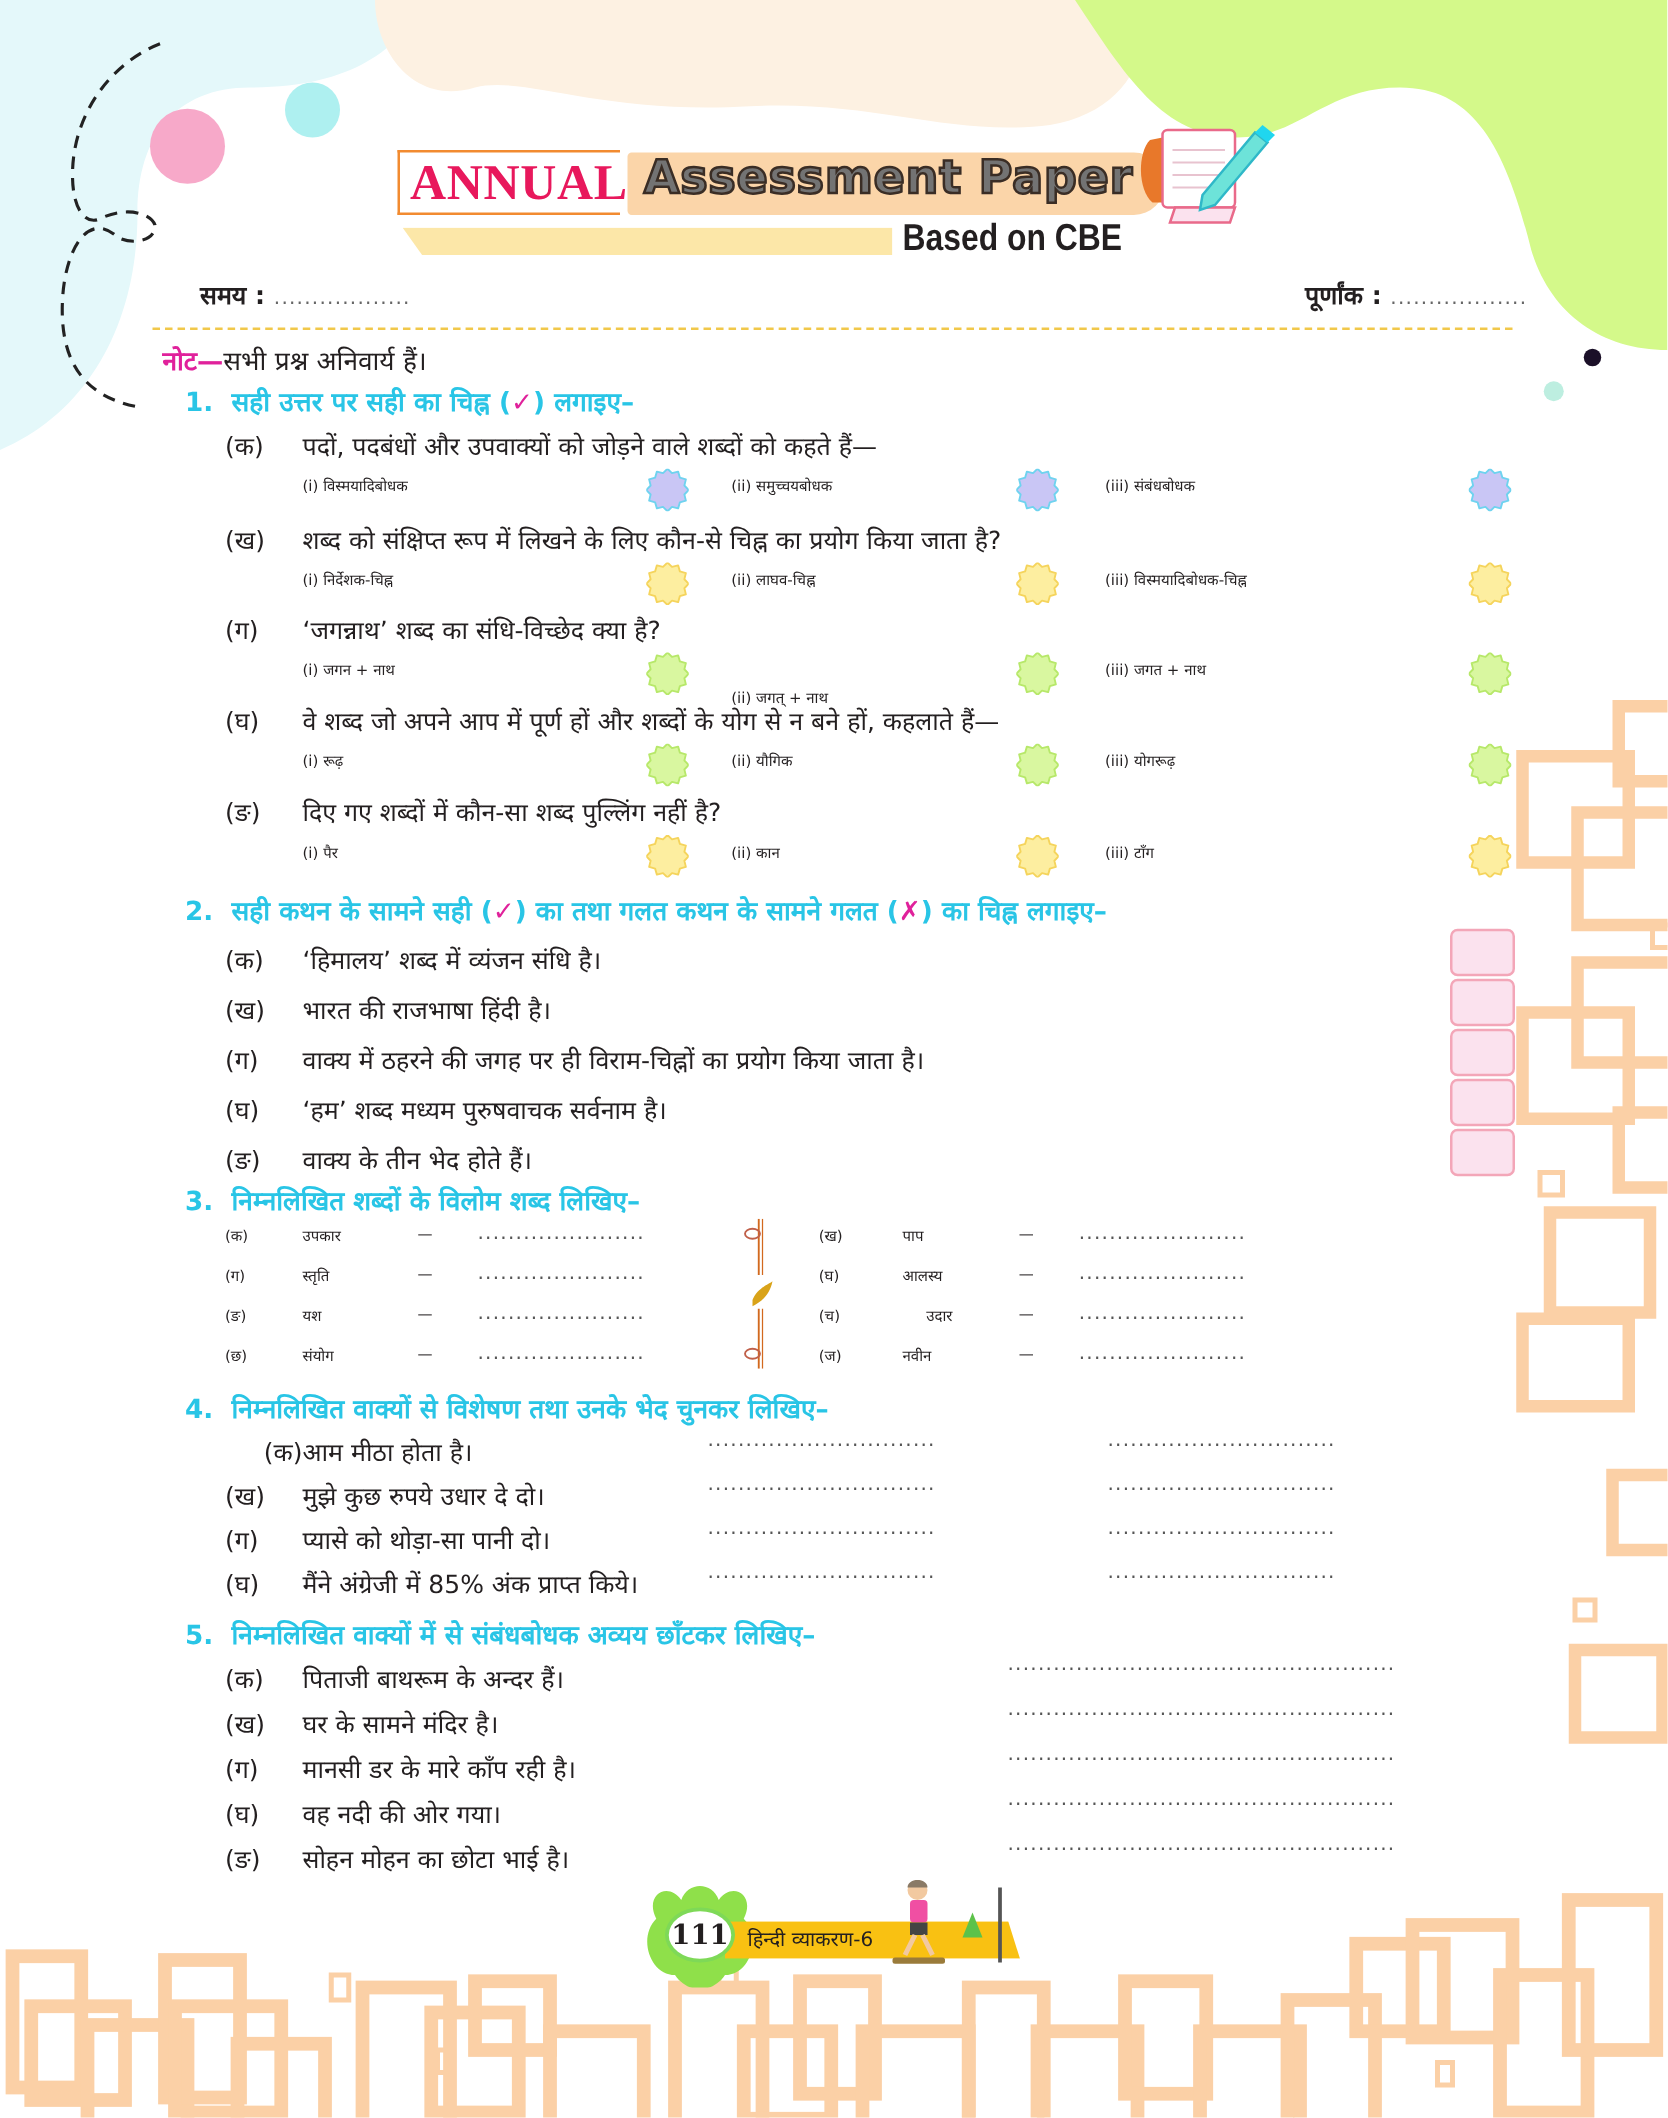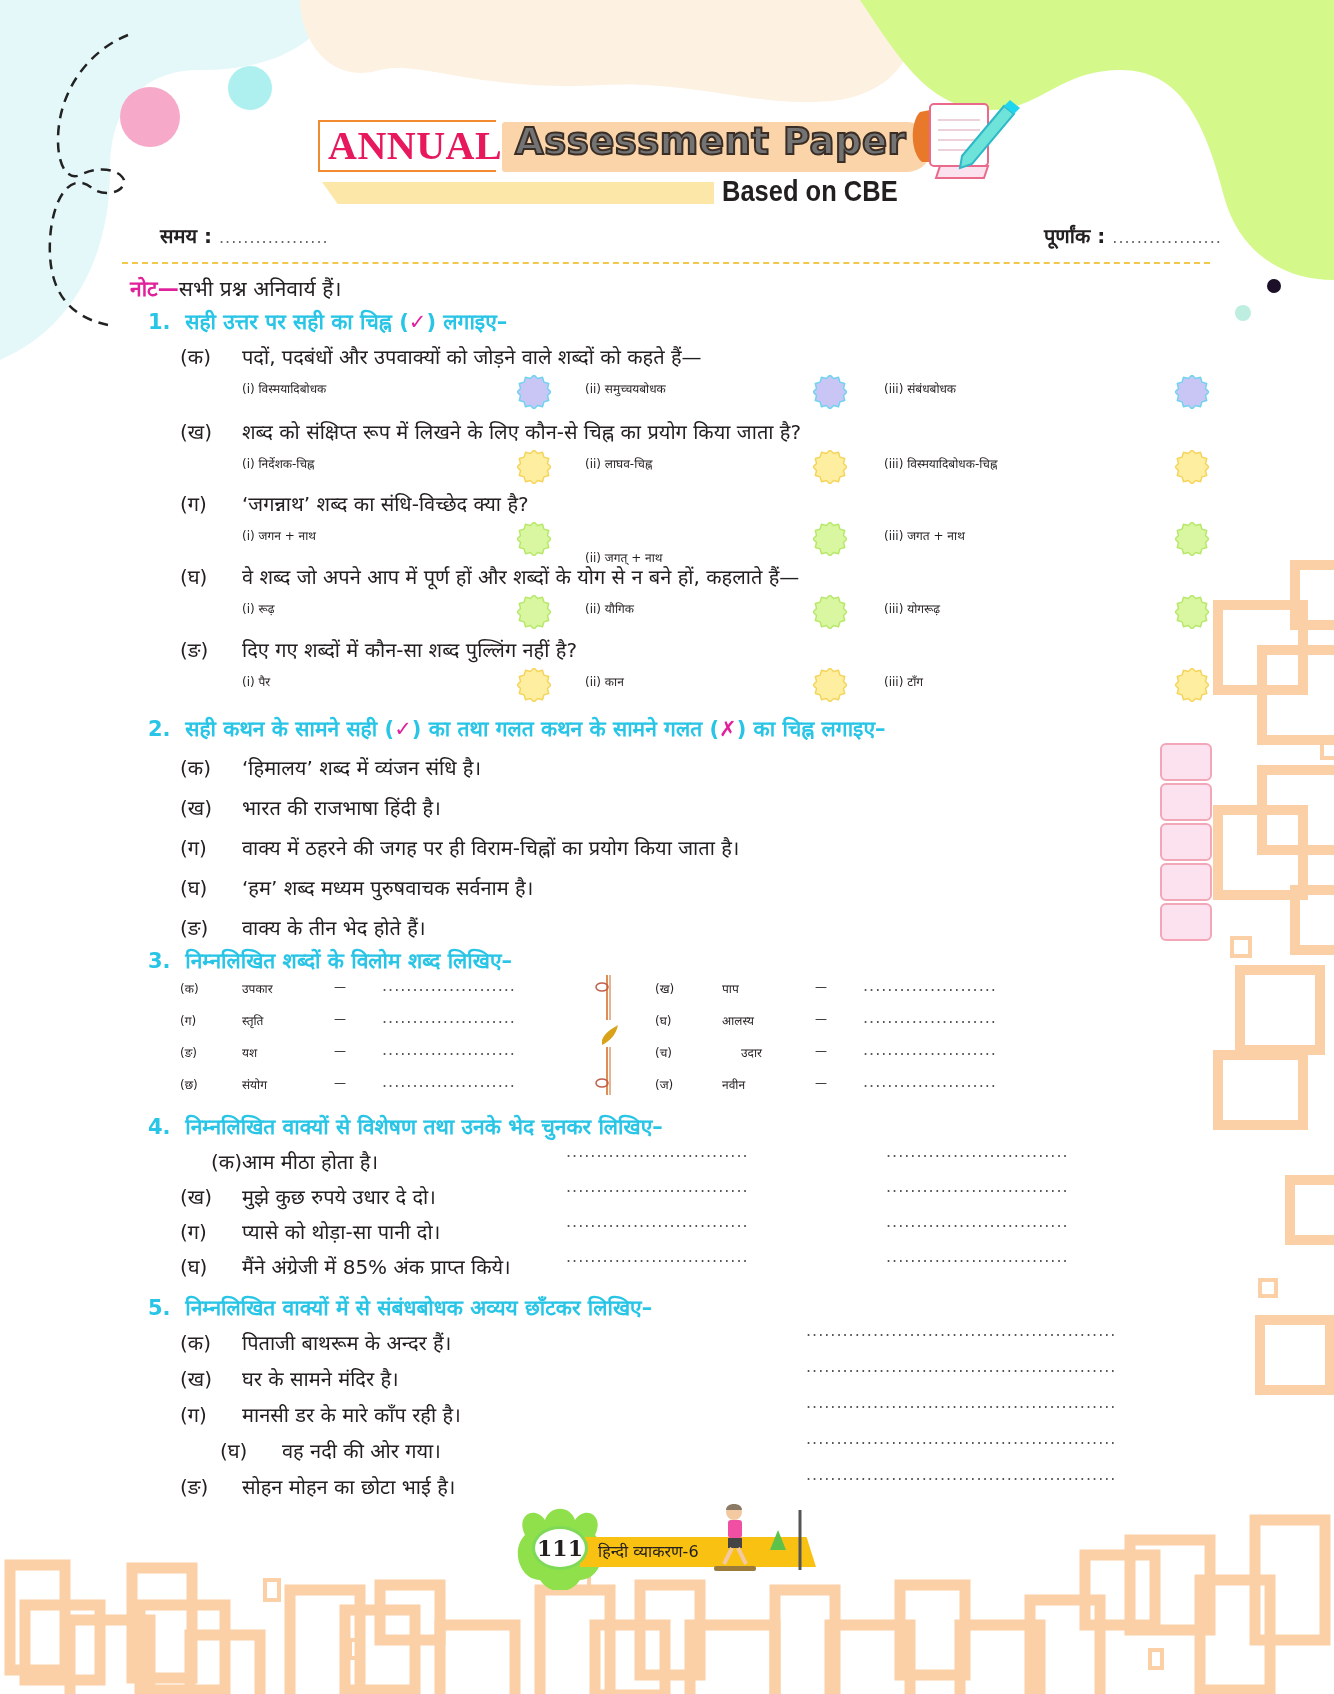--- a/index.html
+++ b/index.html
@@ -298,21 +298,21 @@
   <span>5.</span>&nbsp;
   <span>निम्नलिखित वाक्यों में से संबंधबोधक अव्यय छाँटकर  लिखिए–</span>
 </div>
 <div id="q5-container">
     <div class="row" style="top: 1329px;"><span class="k">(क)</span><span>पिताजी बाथरूम के अन्दर हैं।</span></div>
     <div class="ans" style="left: 806px; top: 1321px;">...................................................</div>
     <div class="row" style="top: 1365px;"><span class="k">(ख)</span><span>घर के सामने मंदिर है।</span></div>
     <div class="ans" style="left: 806px; top: 1357px;">...................................................</div>
     <div class="row" style="top: 1401px;"><span class="k">(ग)</span><span>मानसी डर के मारे काँप रही है।</span></div>
     <div class="ans" style="left: 806px; top: 1393px;">...................................................</div>
-    <div class="row" style="top: 1437px; margin-left: 40px;"><span class="k">(घ)</span><span>वह नदी की ओर गया।</span></div>
+    <div class="row" style="top: 1437px;"><span class="k">(घ)</span><span>वह नदी की ओर गया।</span></div>
     <div class="ans" style="left: 806px; top: 1429px;">...................................................</div>
     <div class="row" style="top: 1473px;"><span class="k">(ङ)</span><span>सोहन मोहन का छोटा भाई है।</span></div>
     <div class="ans" style="left: 806px; top: 1465px;">...................................................</div>
   </div>
 
 <svg class="abs" style="left:515px;top:1505px" width="90" height="85" viewBox="0 0 90 85">
   <path d="M10 30 C0 10 20 0 30 15 C35 0 55 0 60 15 C70 0 90 10 80 30 C95 45 85 75 65 75 C55 90 35 90 25 75 C5 75 -5 45 10 30 Z" fill="#8fe04a"></path>
 </svg>
 <div class="footer-band"></div>
 <div class="page-num">111</div>

